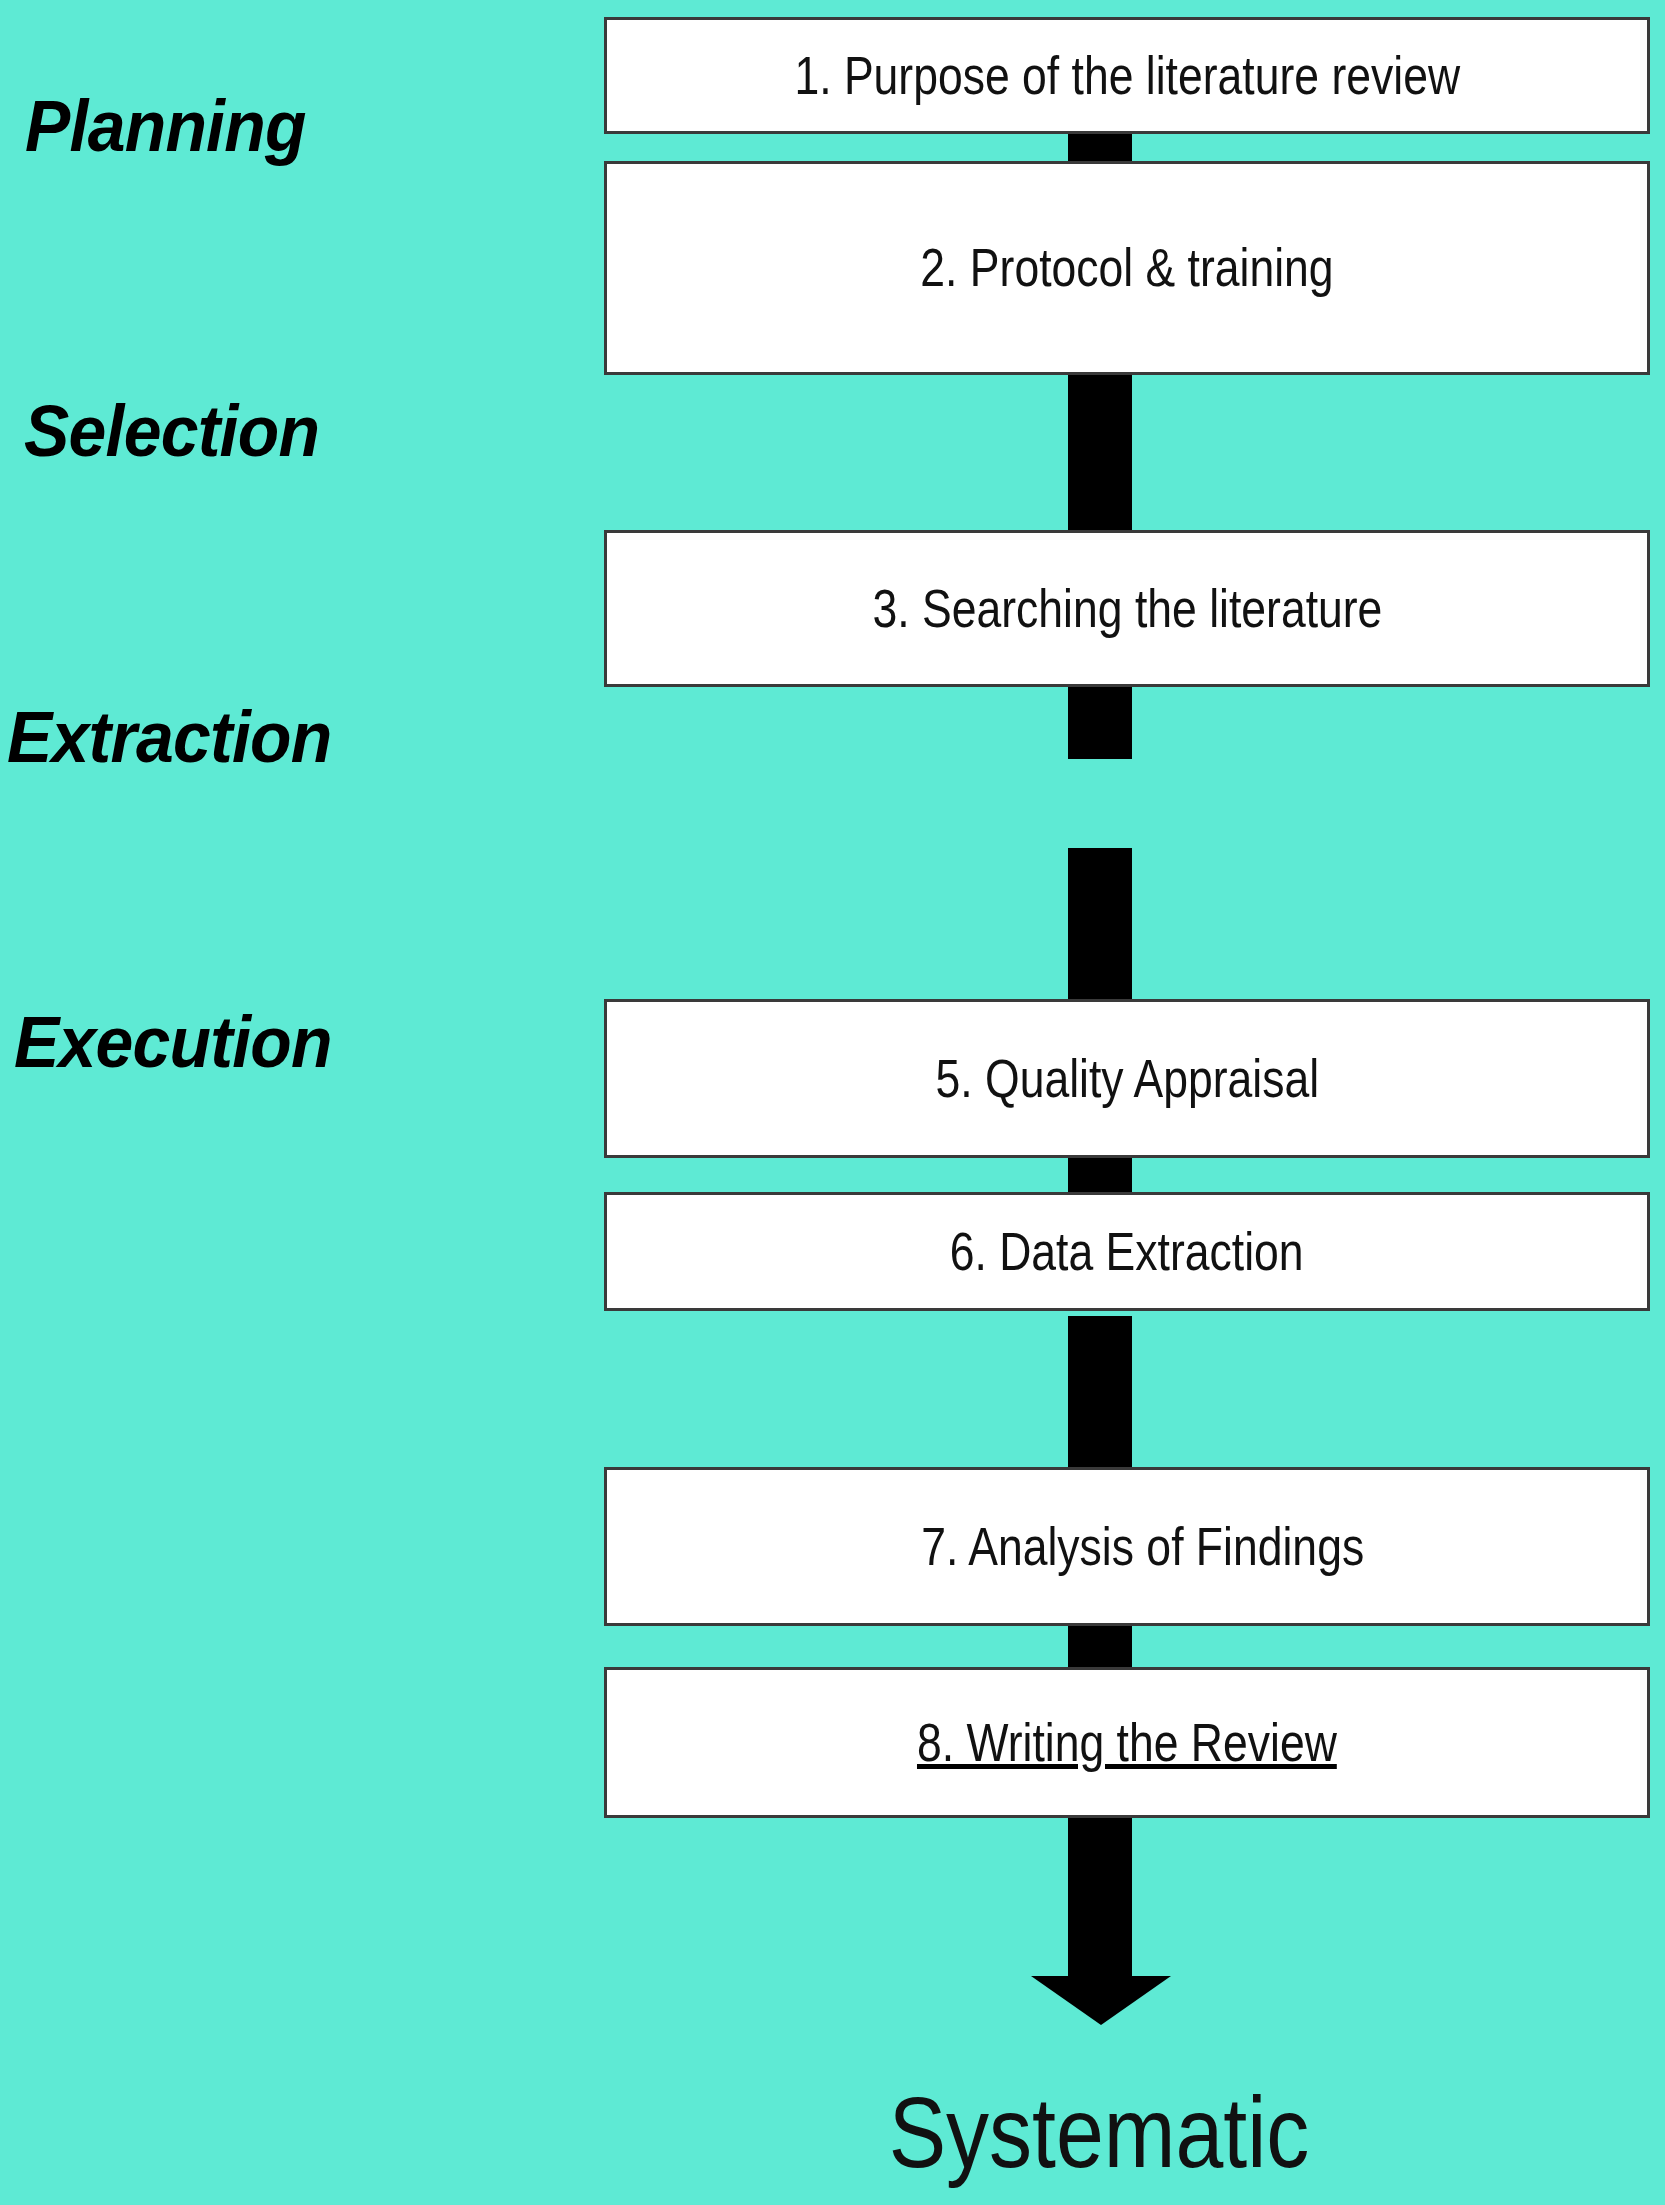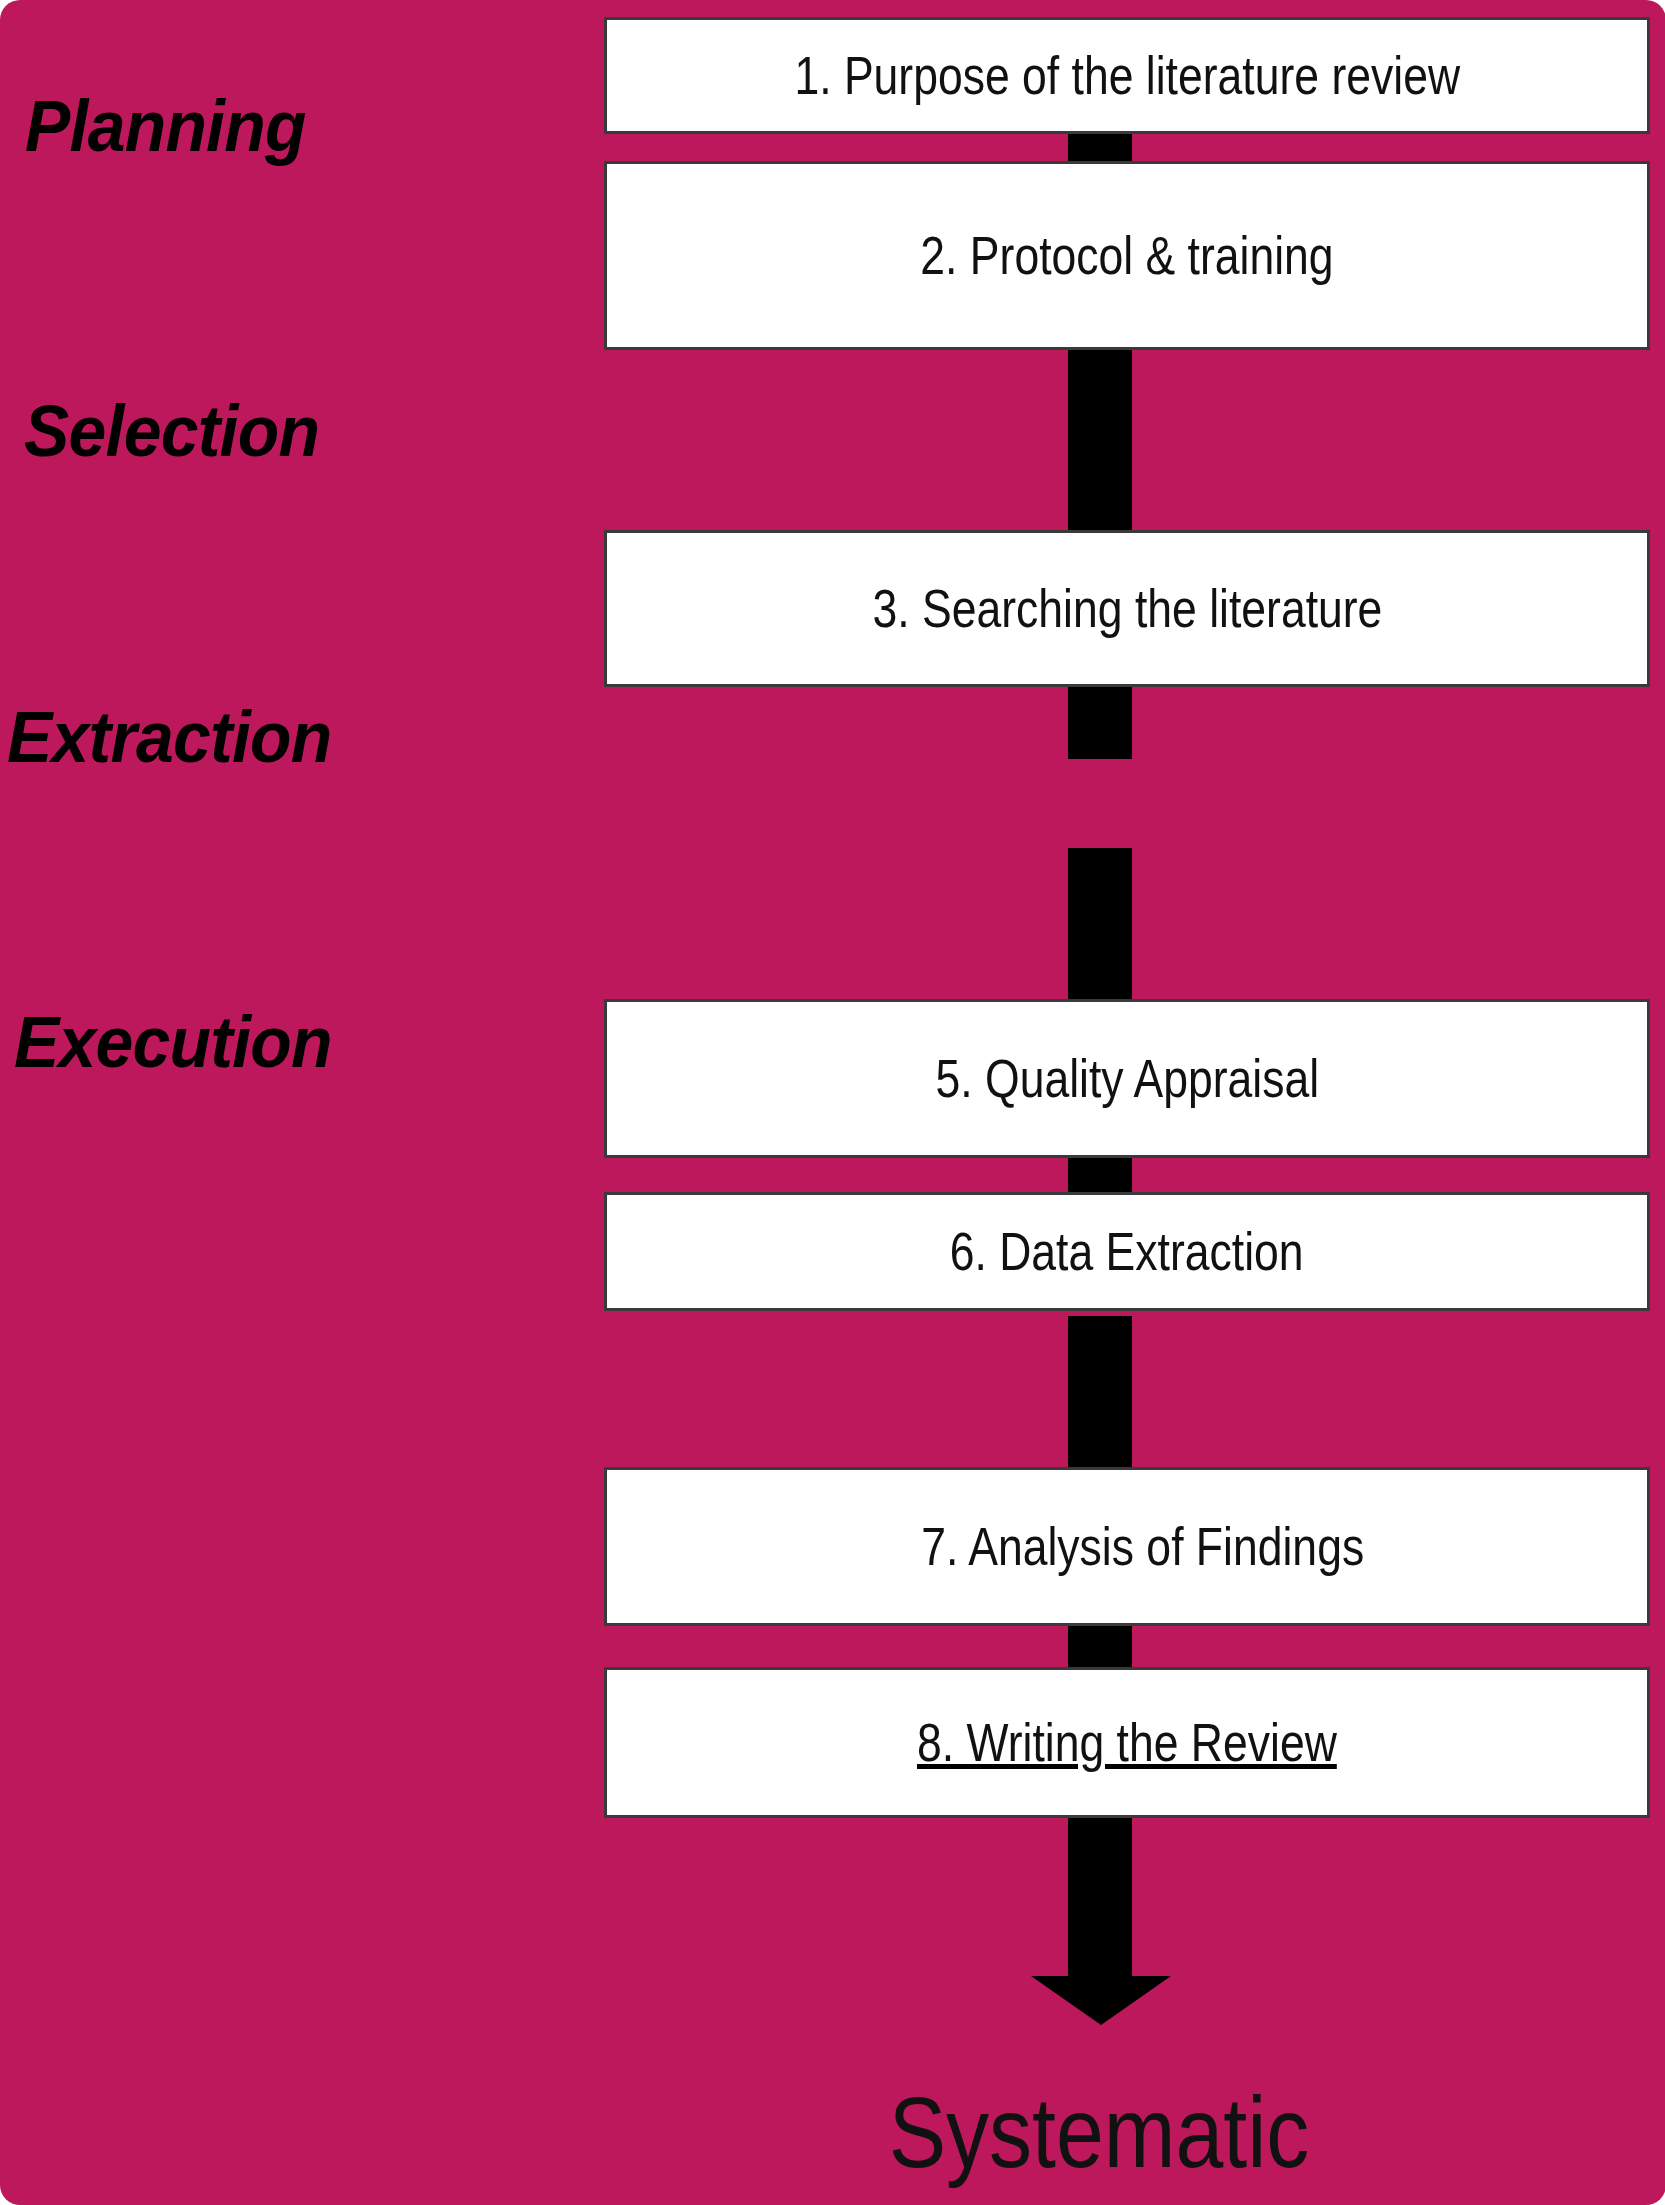--- a/index.html
+++ b/index.html
@@ -9,23 +9,22 @@
     background: #ffffff;
   }
   body {
     font-family: "Liberation Sans", sans-serif;
     color: #000000;
   }
   #canvas {
     position: relative;
     width: 1666px;
     height: 2205px;
-    background: #be185d;
+    background: #5eead4;
     overflow: hidden;
-    border-radius: 20px;
   }
 
   
   .stage-label {
     position: absolute;
     font-family: "Liberation Sans", sans-serif;
     font-weight: bold;
     font-style: italic;
     font-size: 73px;
     line-height: 1;
@@ -122,21 +121,21 @@
   <div class="connector" style="top:1316px; height:187px;"></div>
   <div class="connector" style="top:1593px; height:109px;"></div>
 
   <div class="arrow-shaft" style="top:1781px; height:197px;"></div>
   <div class="arrow-head" style="left:1031px; top:1976px;"></div>
 
   <div class="step-box" style="top:17px; height:117px;">
     <span class="step-text">1. Purpose of the literature review</span>
   </div>
 
-  <div class="step-box" style="top:161px; height:189px;">
+  <div class="step-box" style="top:161px; height:214px;">
     <span class="step-text">2. Protocol &amp; training</span>
   </div>
 
   <div class="step-box" style="top:530px; height:157px;">
     <span class="step-text">3. Searching the literature</span>
   </div>
 
 
   <div class="step-box" style="top:999px; height:159px;">
     <span class="step-text">5. Quality Appraisal</span>

